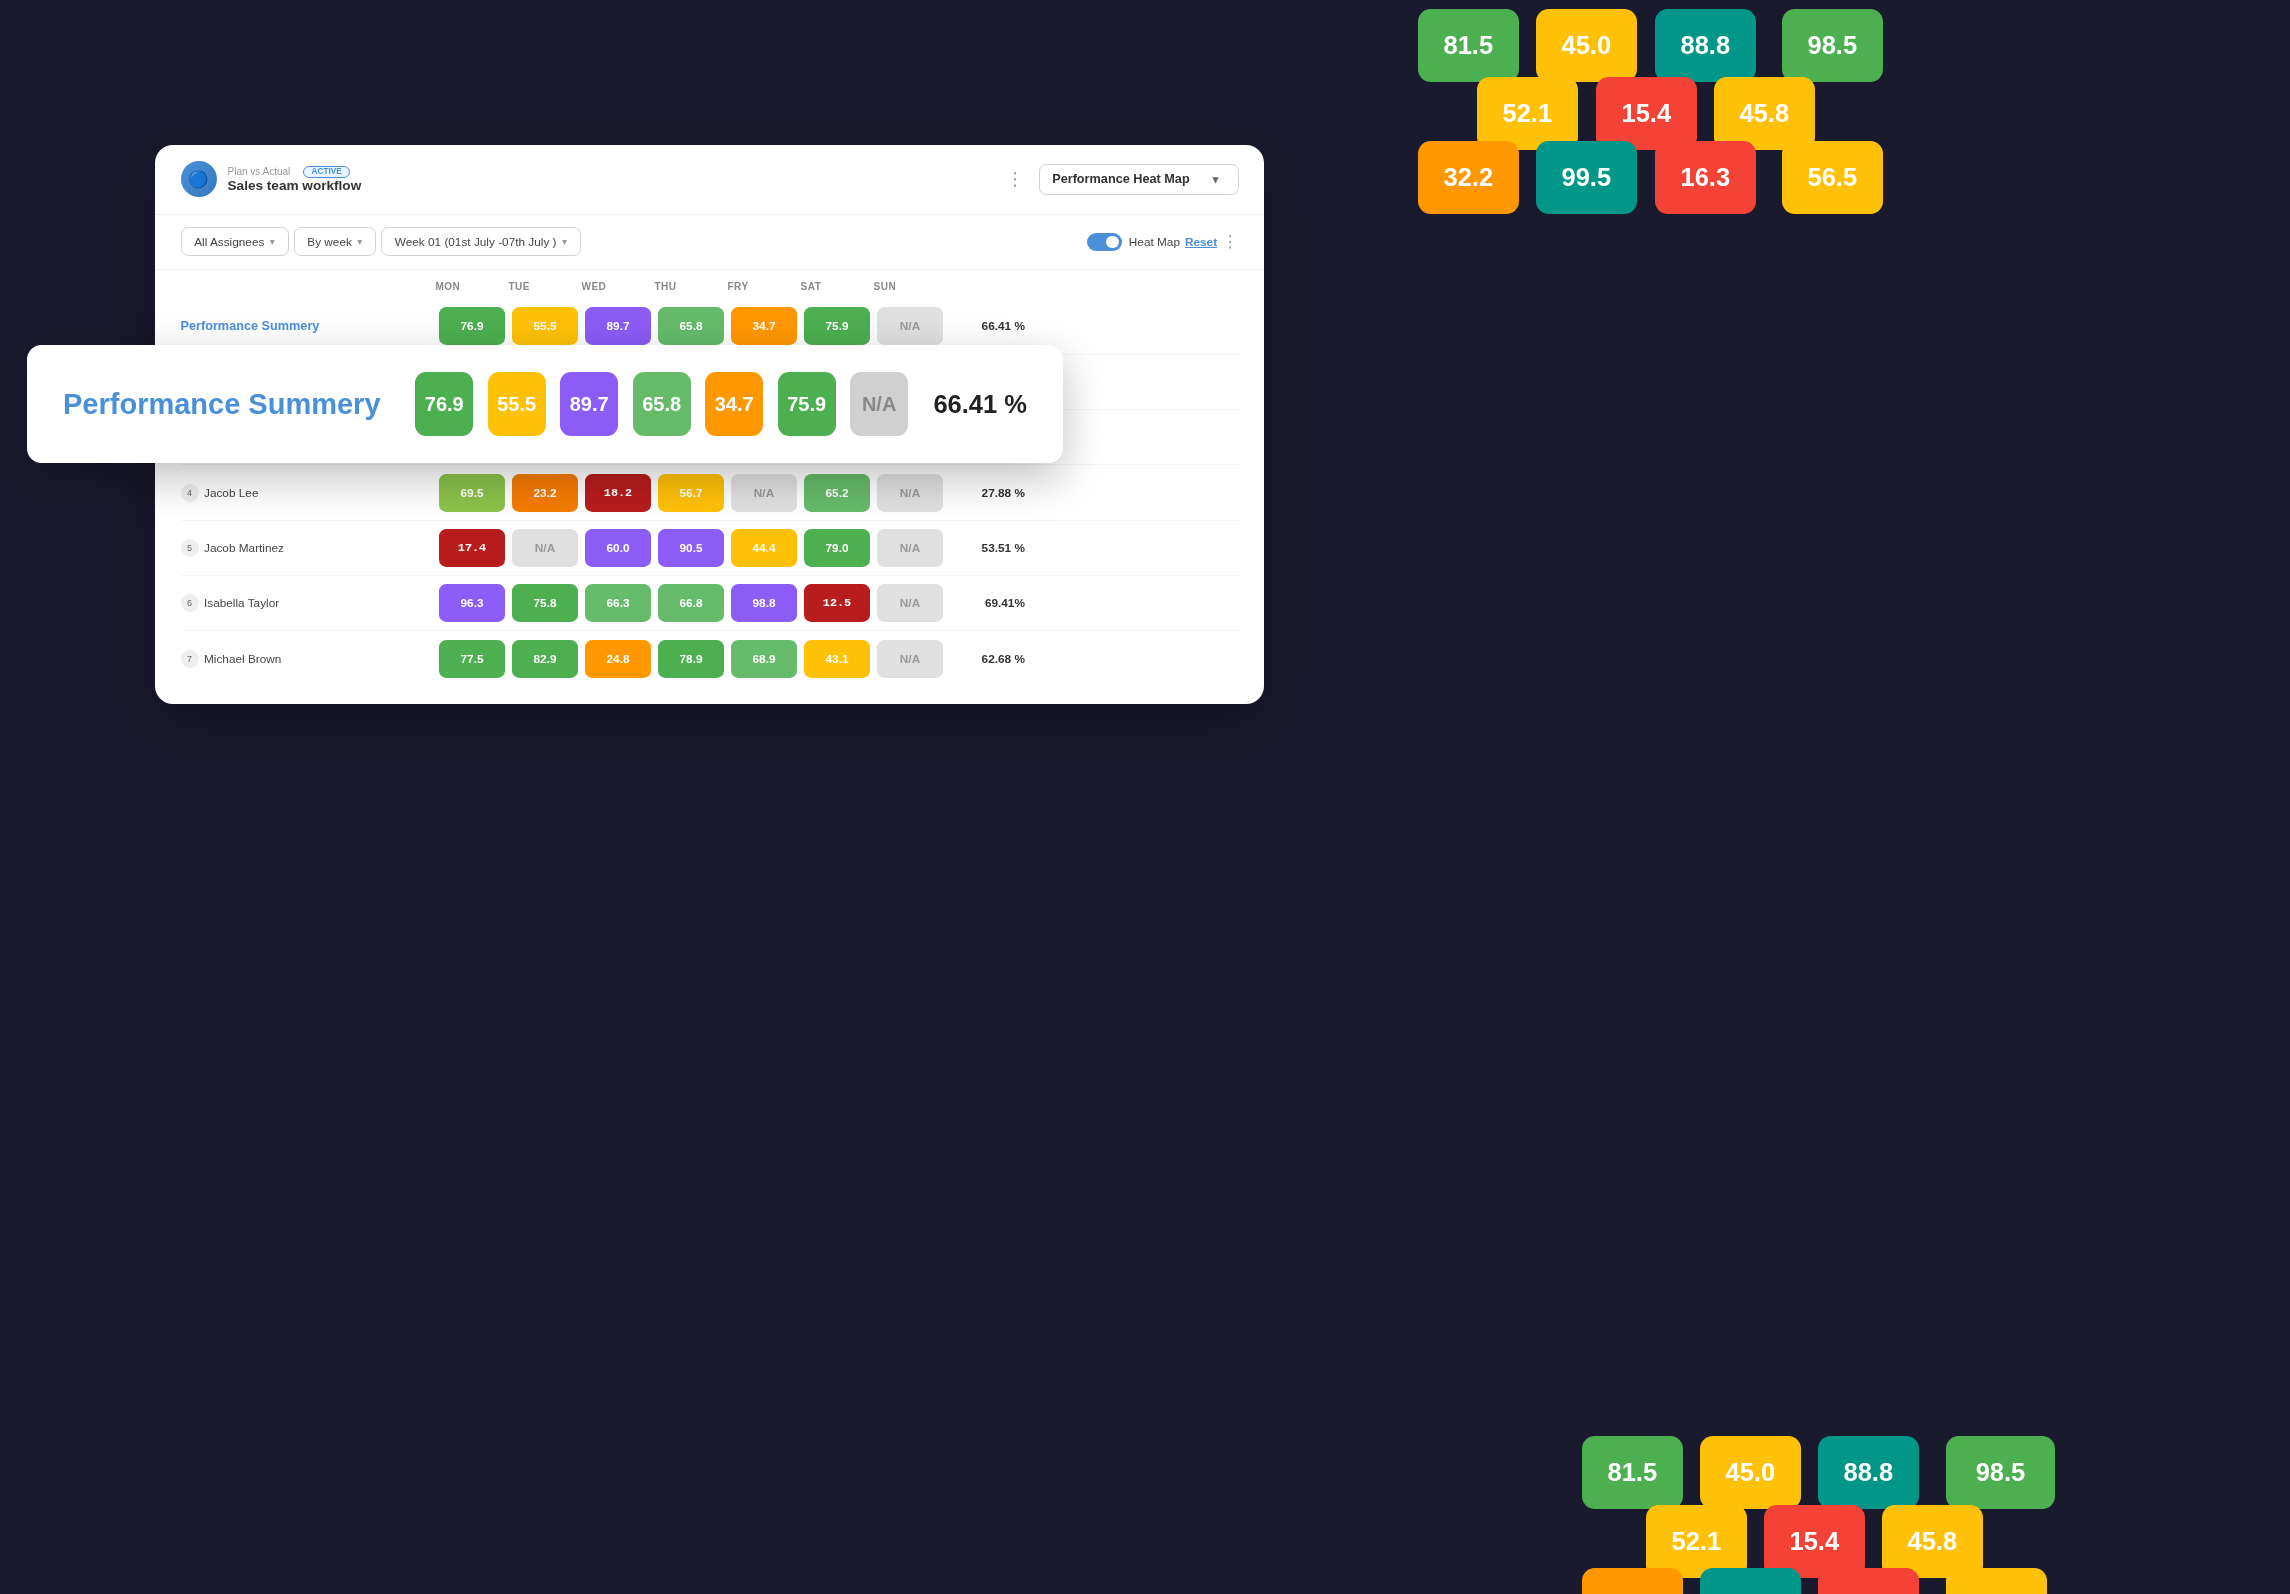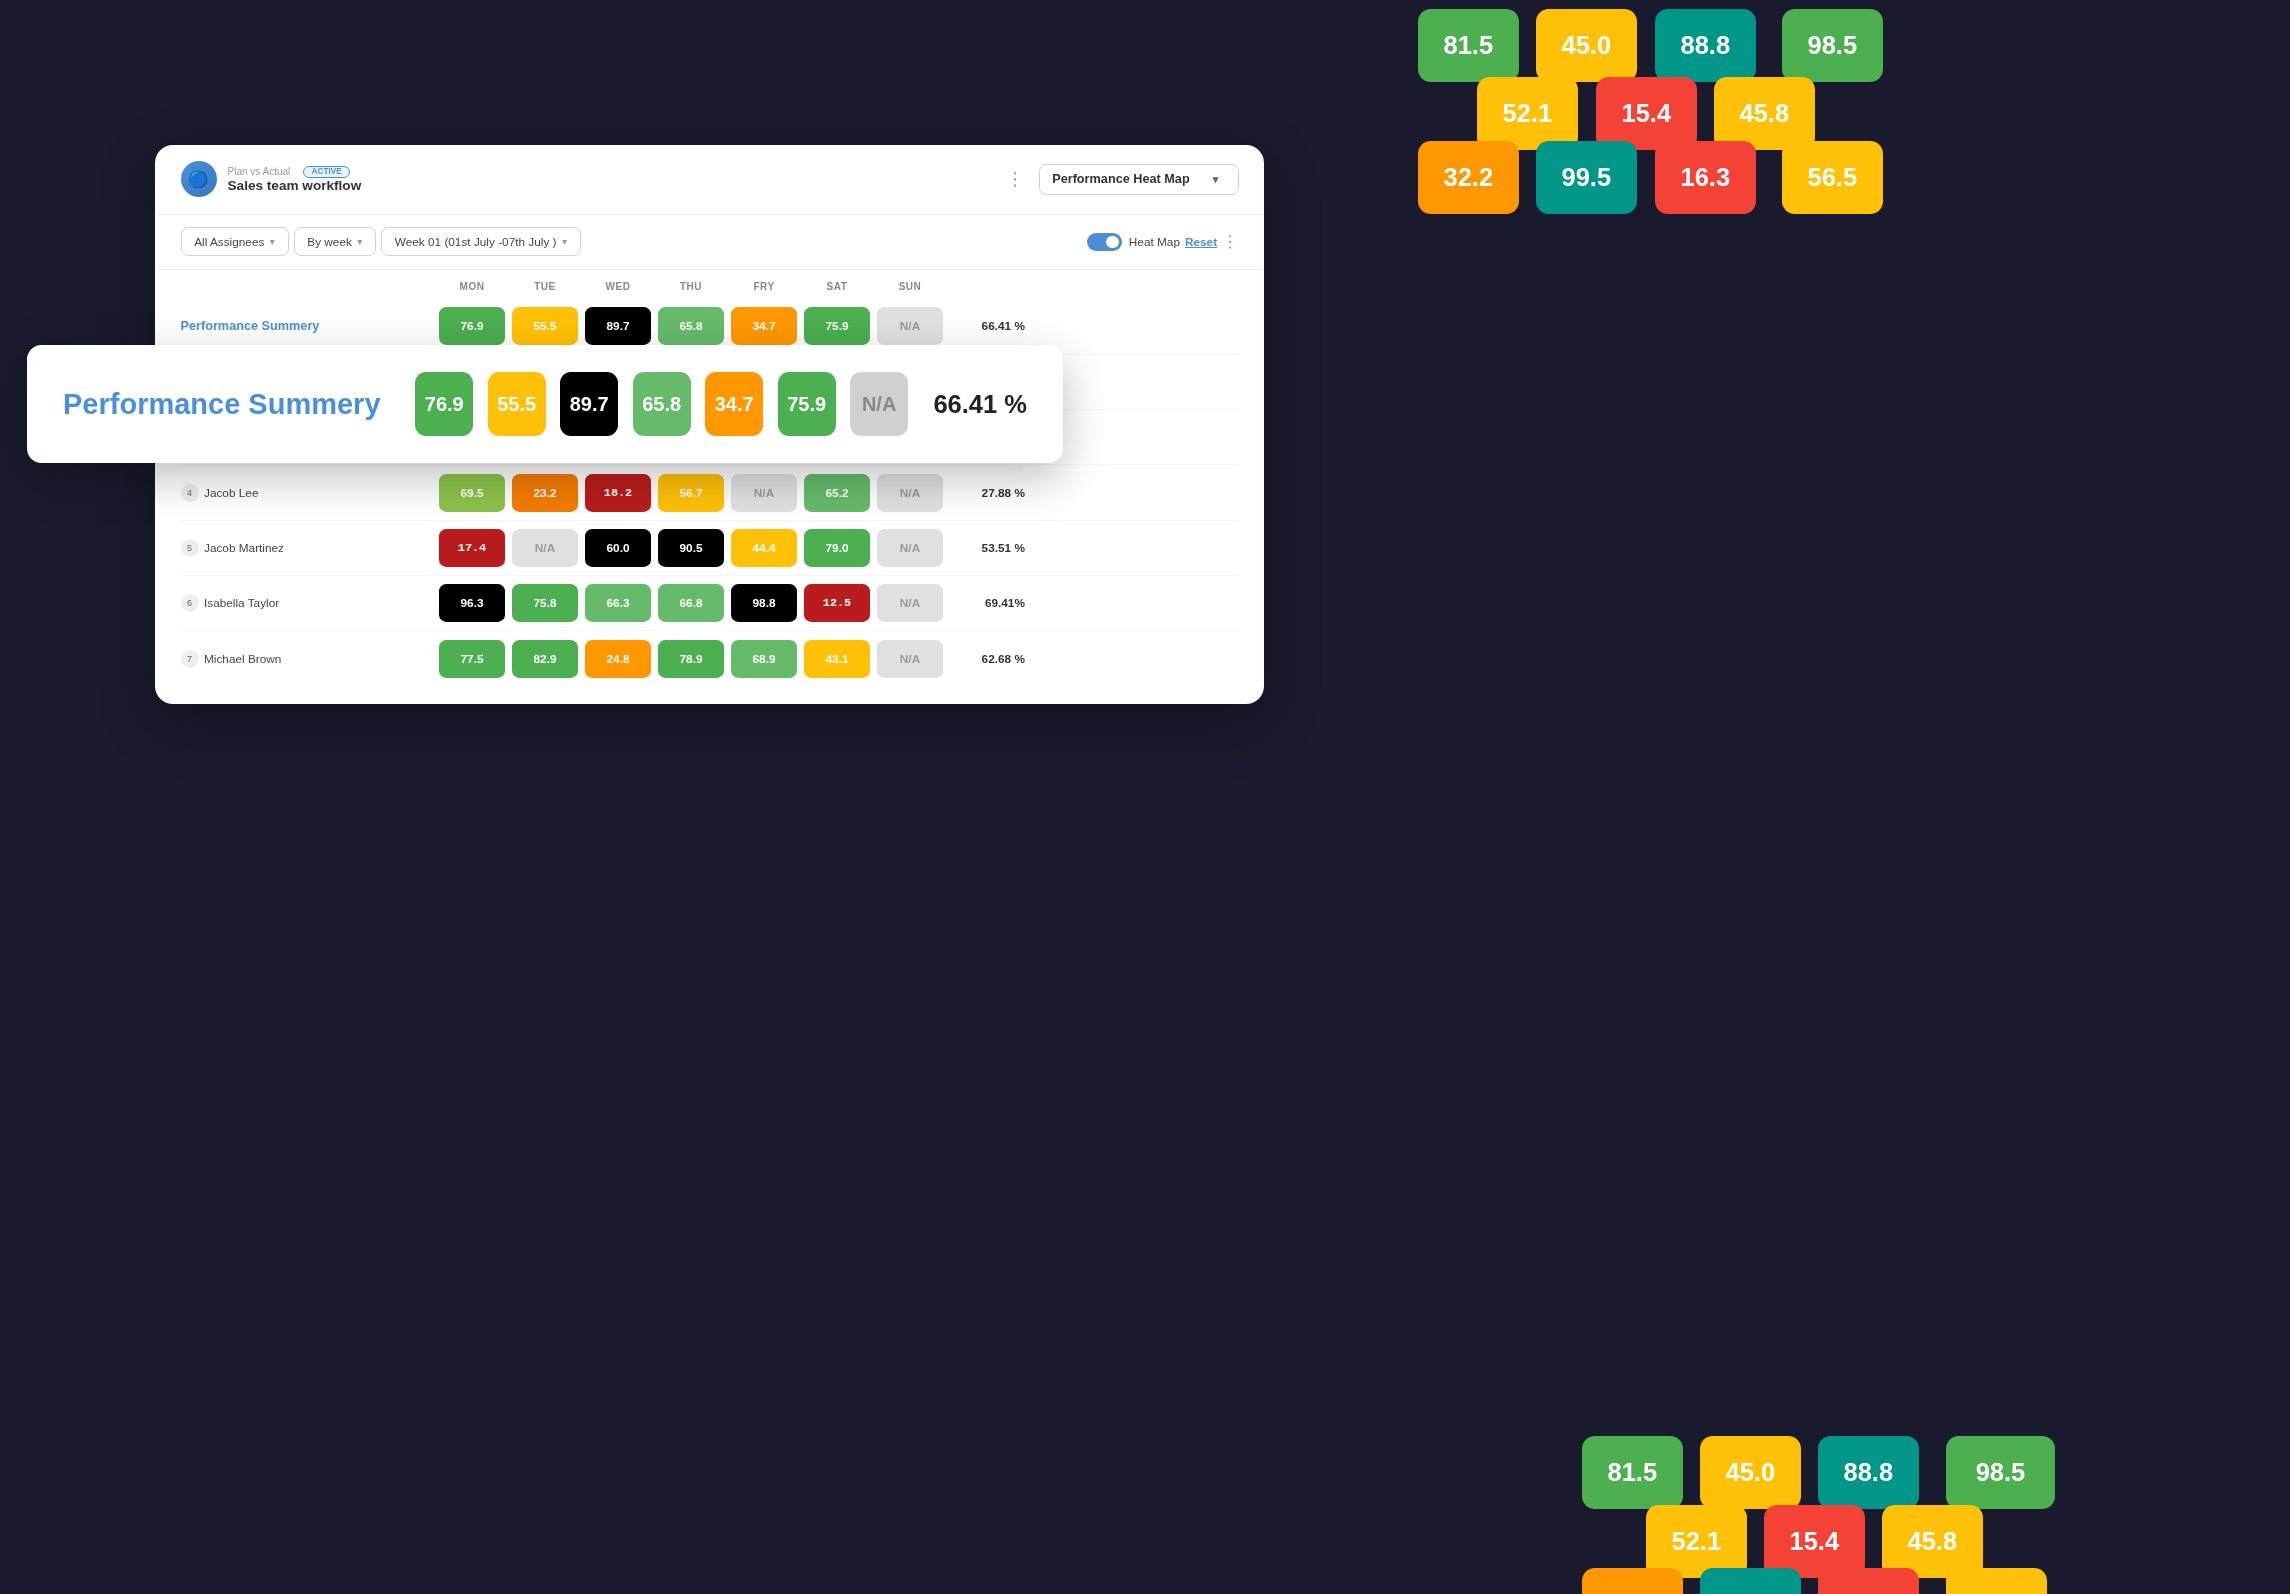--- a/index.html
+++ b/index.html
@@ -159,21 +159,20 @@
 
     
     .table-container { padding: 0 25.5px 18px; }
     .table-header-row {
       display: grid;
       grid-template-columns: 255px repeat(7, 73px) 82px;
       gap: 0;
       padding: 11px 0 7.3px;
     }
     .col-header {
-      text-align: center;
       font-size: 10px;
       font-weight: 700;
       color: #888;
       letter-spacing: 0.05em;
     }
     .col-name {  }
 
     .table-row {
       display: grid;
       grid-template-columns: 255px repeat(7, 73px) 82px;
@@ -275,21 +274,21 @@
       margin-left: 18px;
       white-space: nowrap;
     }
     .c-green { background: #4caf50; }
     .c-green-med { background: #66bb6a; }
     .c-yellow-green { background: #8bc34a; }
     .c-yellow { background: #ffc107; }
     .c-orange { background: #ff9800; }
     .c-orange-dark { background: #f57c00; }
     .c-red { background: #b91c1c; font-family: Liberation Mono, monospace; }
-    .c-teal-dark { background: #000000; }
+    .c-teal-dark { background: #8b5cf6; }
 
   </style>
 </head>
 <body>
 
 <div class="floating-tiles">
 
   <div class="tile" style="background:#4caf50;top:9px;left:1418px;font-size:25.5px;">81.5</div>
   <div class="tile" style="background:#ffc107;top:9px;left:1536px;font-size:25.5px;">45.0</div>
   <div class="tile" style="background:#009688;top:9px;left:1655px;font-size:25.5px;">88.8</div>

